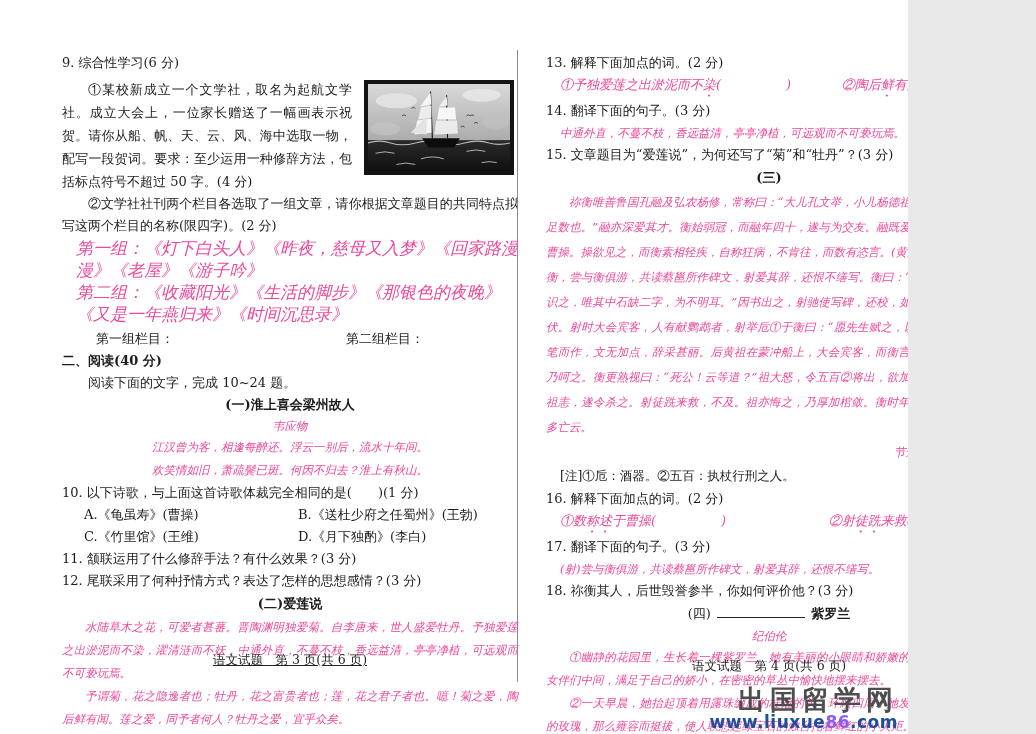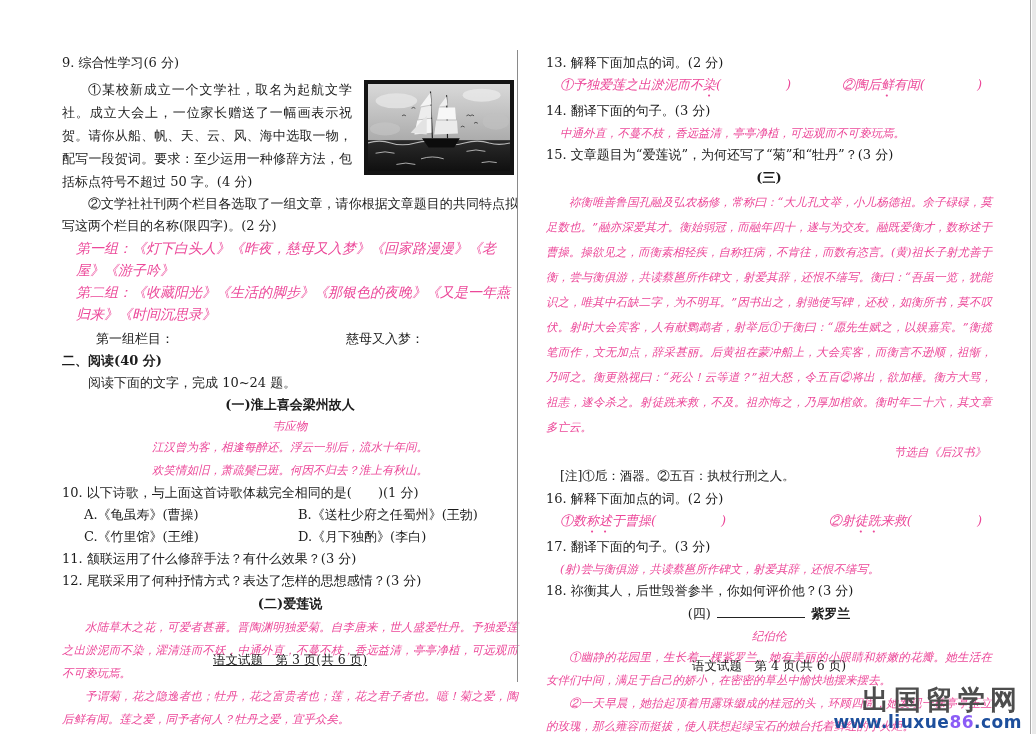--- a/index.html
+++ b/index.html
@@ -1,17 +1,17 @@
 <!DOCTYPE html>
 <html><head>
 <meta charset="utf-8">
 <style>
   html,body{margin:0;padding:0;background:#e9e9e9;}
   .sheet{
-    position:relative;width:1032px;height:734px;background:#ffffff;
+    position:relative;width:908px;height:734px;background:#ffffff;
     overflow:hidden;
     font-family:"DejaVu Serif","Liberation Serif",serif;
     color:#1c1c1c;
   }
   .page{position:absolute;top:52px;font-size:13px;line-height:22px;}
   .page-left{left:62px;width:456px;}
   .page-right{left:546px;width:446px;}
   .page p{margin:0;}
   .divider{position:absolute;left:517px;top:50px;width:1px;height:632px;background:#8a8a8a;}
   .edge-line{position:absolute;left:1030px;top:0;width:1px;height:734px;background:#a8a8a8;}
@@ -23,21 +23,21 @@
 
   
   .q9-body{margin-top:4px;overflow:hidden;}
   .ship-figure{
     float:right;width:150px;height:95px;margin:2px 4px 4px 12px;
     border:4px solid #141414;background:#9f9f9f;box-sizing:border-box;
   }
   .ship-figure svg{display:block;width:100%;height:100%;}
   .q9-part1{line-height:23px;}
   .q9-part2{margin-top:2px;}
-  .group-line{font-size:14px;line-height:22px;margin-top:3px;padding-left:14px;}
+  .group-line{font-size:17px;line-height:22px;margin-top:3px;padding-left:14px;}
   .blank-row{display:flex;margin-top:3px;}
   .blank-row .lab1{margin-left:34px;}
   .blank-row .lab2{margin-left:172px;}
   .sec-head{margin-top:6px;font-weight:bold;}
   .poem-title{font-weight:bold;margin-top:2px;}
   .poem-author{font-size:11.5px;line-height:20px;}
   .poem-line{font-size:11.5px;line-height:23px;}
   .opt-row{display:flex;line-height:22px;}
   .opt-a{width:236px;padding-left:22px;box-sizing:border-box;}
   .essay-title{font-weight:bold;margin-top:3px;line-height:24px;}
@@ -122,21 +122,21 @@
       </div>
       <p class="indent just q9-part1">①某校新成立一个文学社，取名为起航文学社。成立大会上，一位家长赠送了一幅画表示祝贺。请你从船、帆、天、云、风、海中选取一物，配写一段贺词。要求：至少运用一种修辞方法，包括标点符号不超过 50 字。(4 分)</p>
     </div>
 
     <p class="indent just q9-part2">②文学社社刊两个栏目各选取了一组文章，请你根据文章题目的共同特点拟写这两个栏目的名称(限四字)。(2 分)</p>
     <p class="group-line script">第一组：《灯下白头人》《昨夜，慈母又入梦》《回家路漫漫》《老屋》《游子吟》</p>
     <p class="group-line script">第二组：《收藏阳光》《生活的脚步》《那银色的夜晚》《又是一年燕归来》《时间沉思录》</p>
 
     <div class="blank-row">
       <span class="lab1">第一组栏目：</span>
-      <span class="lab2">慈母又入梦：</span>
+      <span class="lab2">第二组栏目：</span>
     </div>
 
     <p class="sec-head">二、阅读(40 分)</p>
     <p class="indent">阅读下面的文字，完成 10~24 题。</p>
 
     <p class="center poem-title">(一)淮上喜会梁州故人</p>
     <p class="center poem-author script">韦应物</p>
     <p class="center poem-line script">江汉曾为客，相逢每醉还。浮云一别后，流水十年间。</p>
     <p class="center poem-line script">欢笑情如旧，萧疏鬓已斑。何因不归去？淮上有秋山。</p>
 

